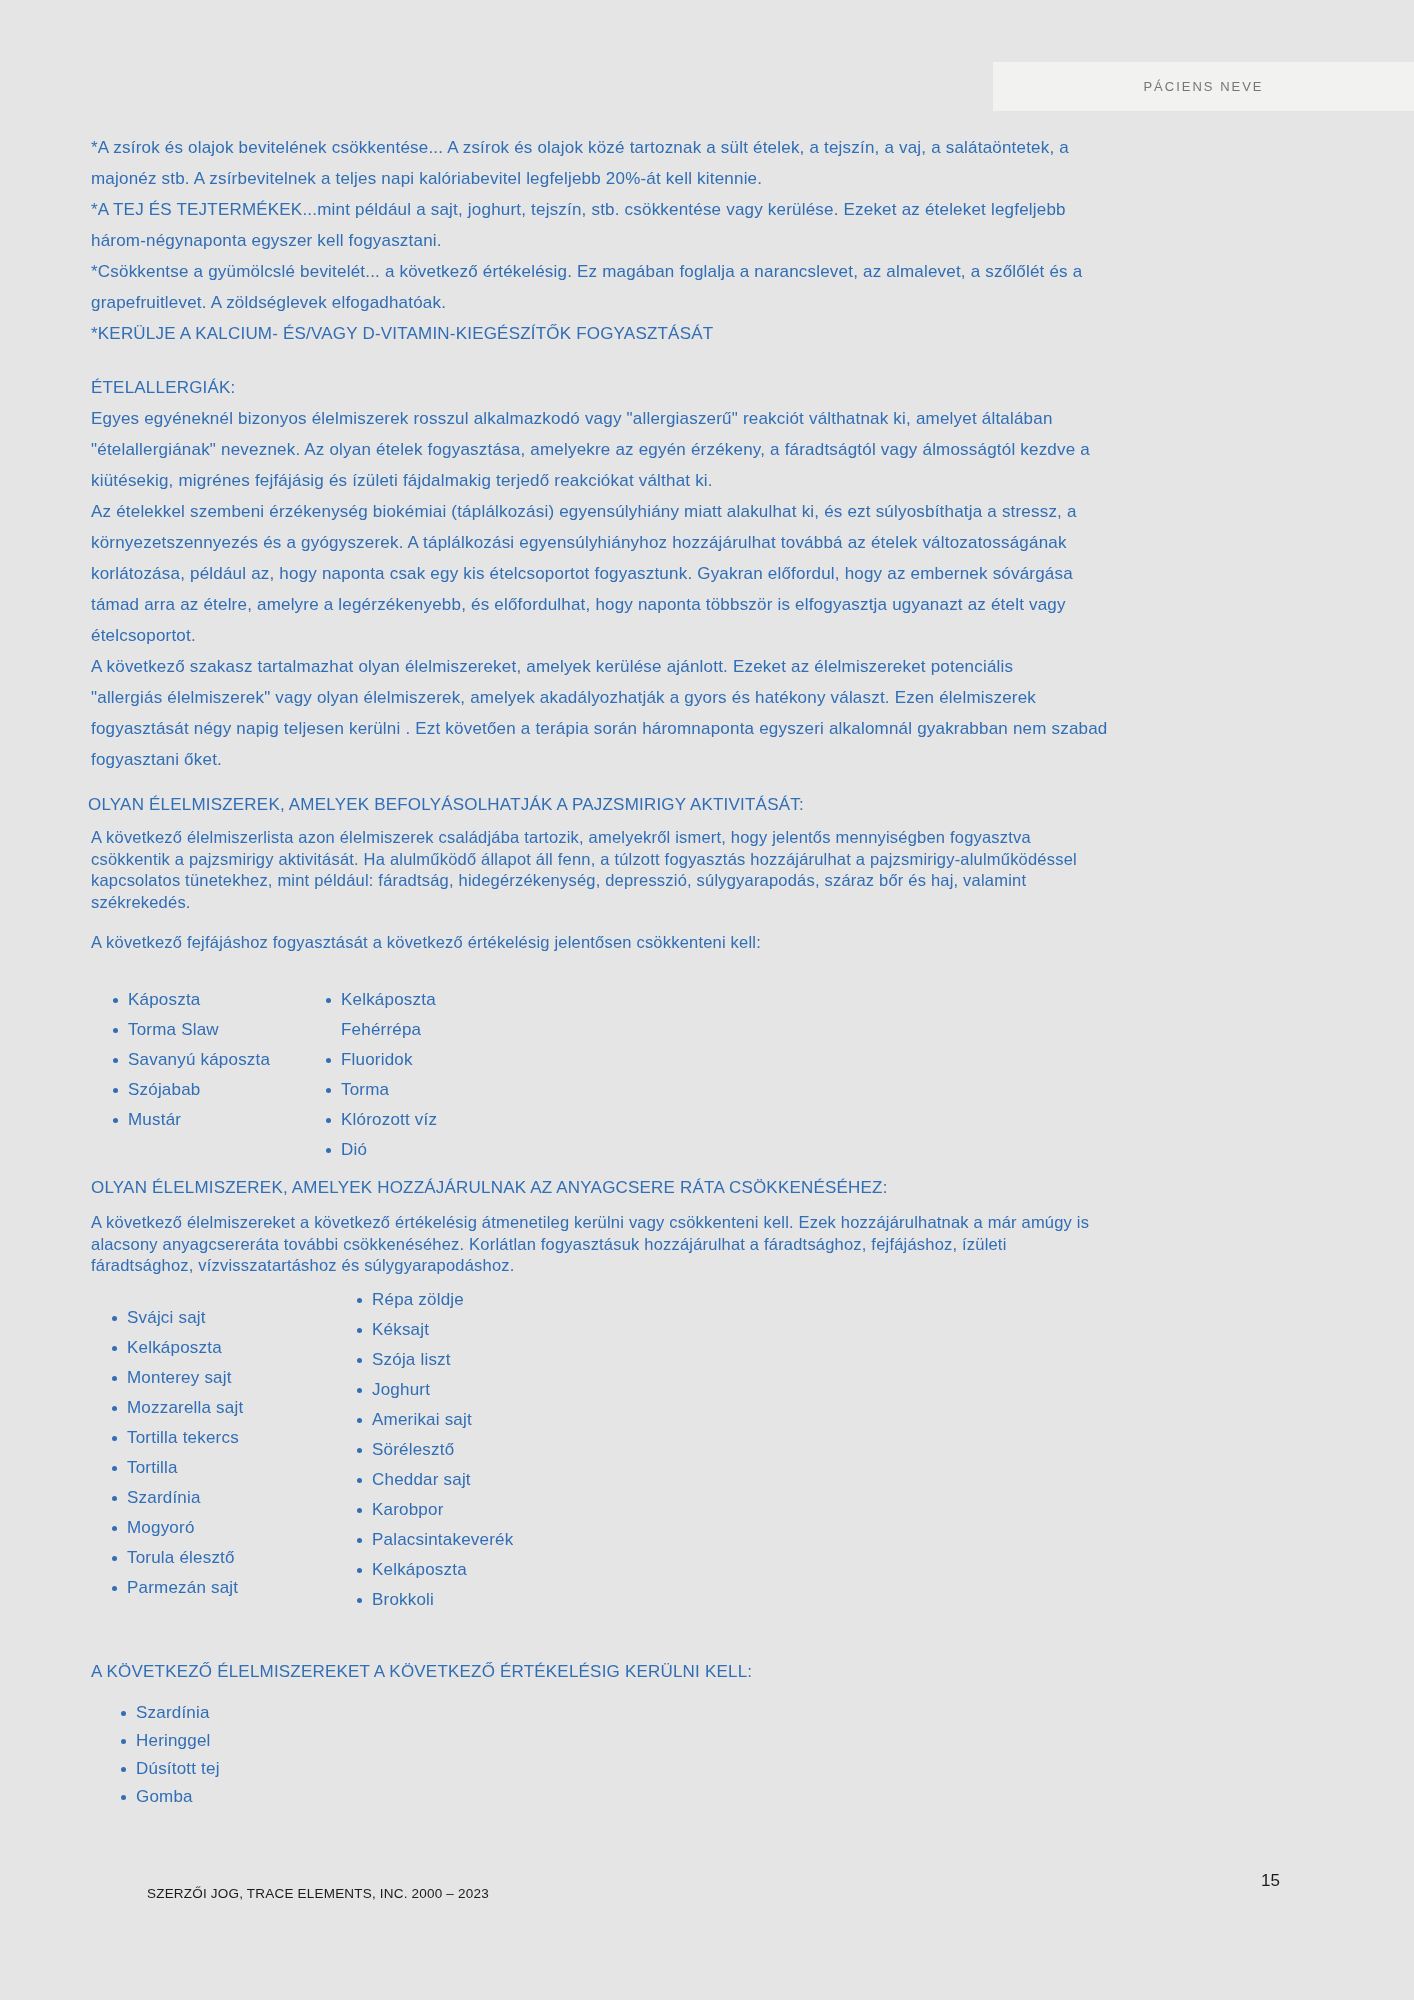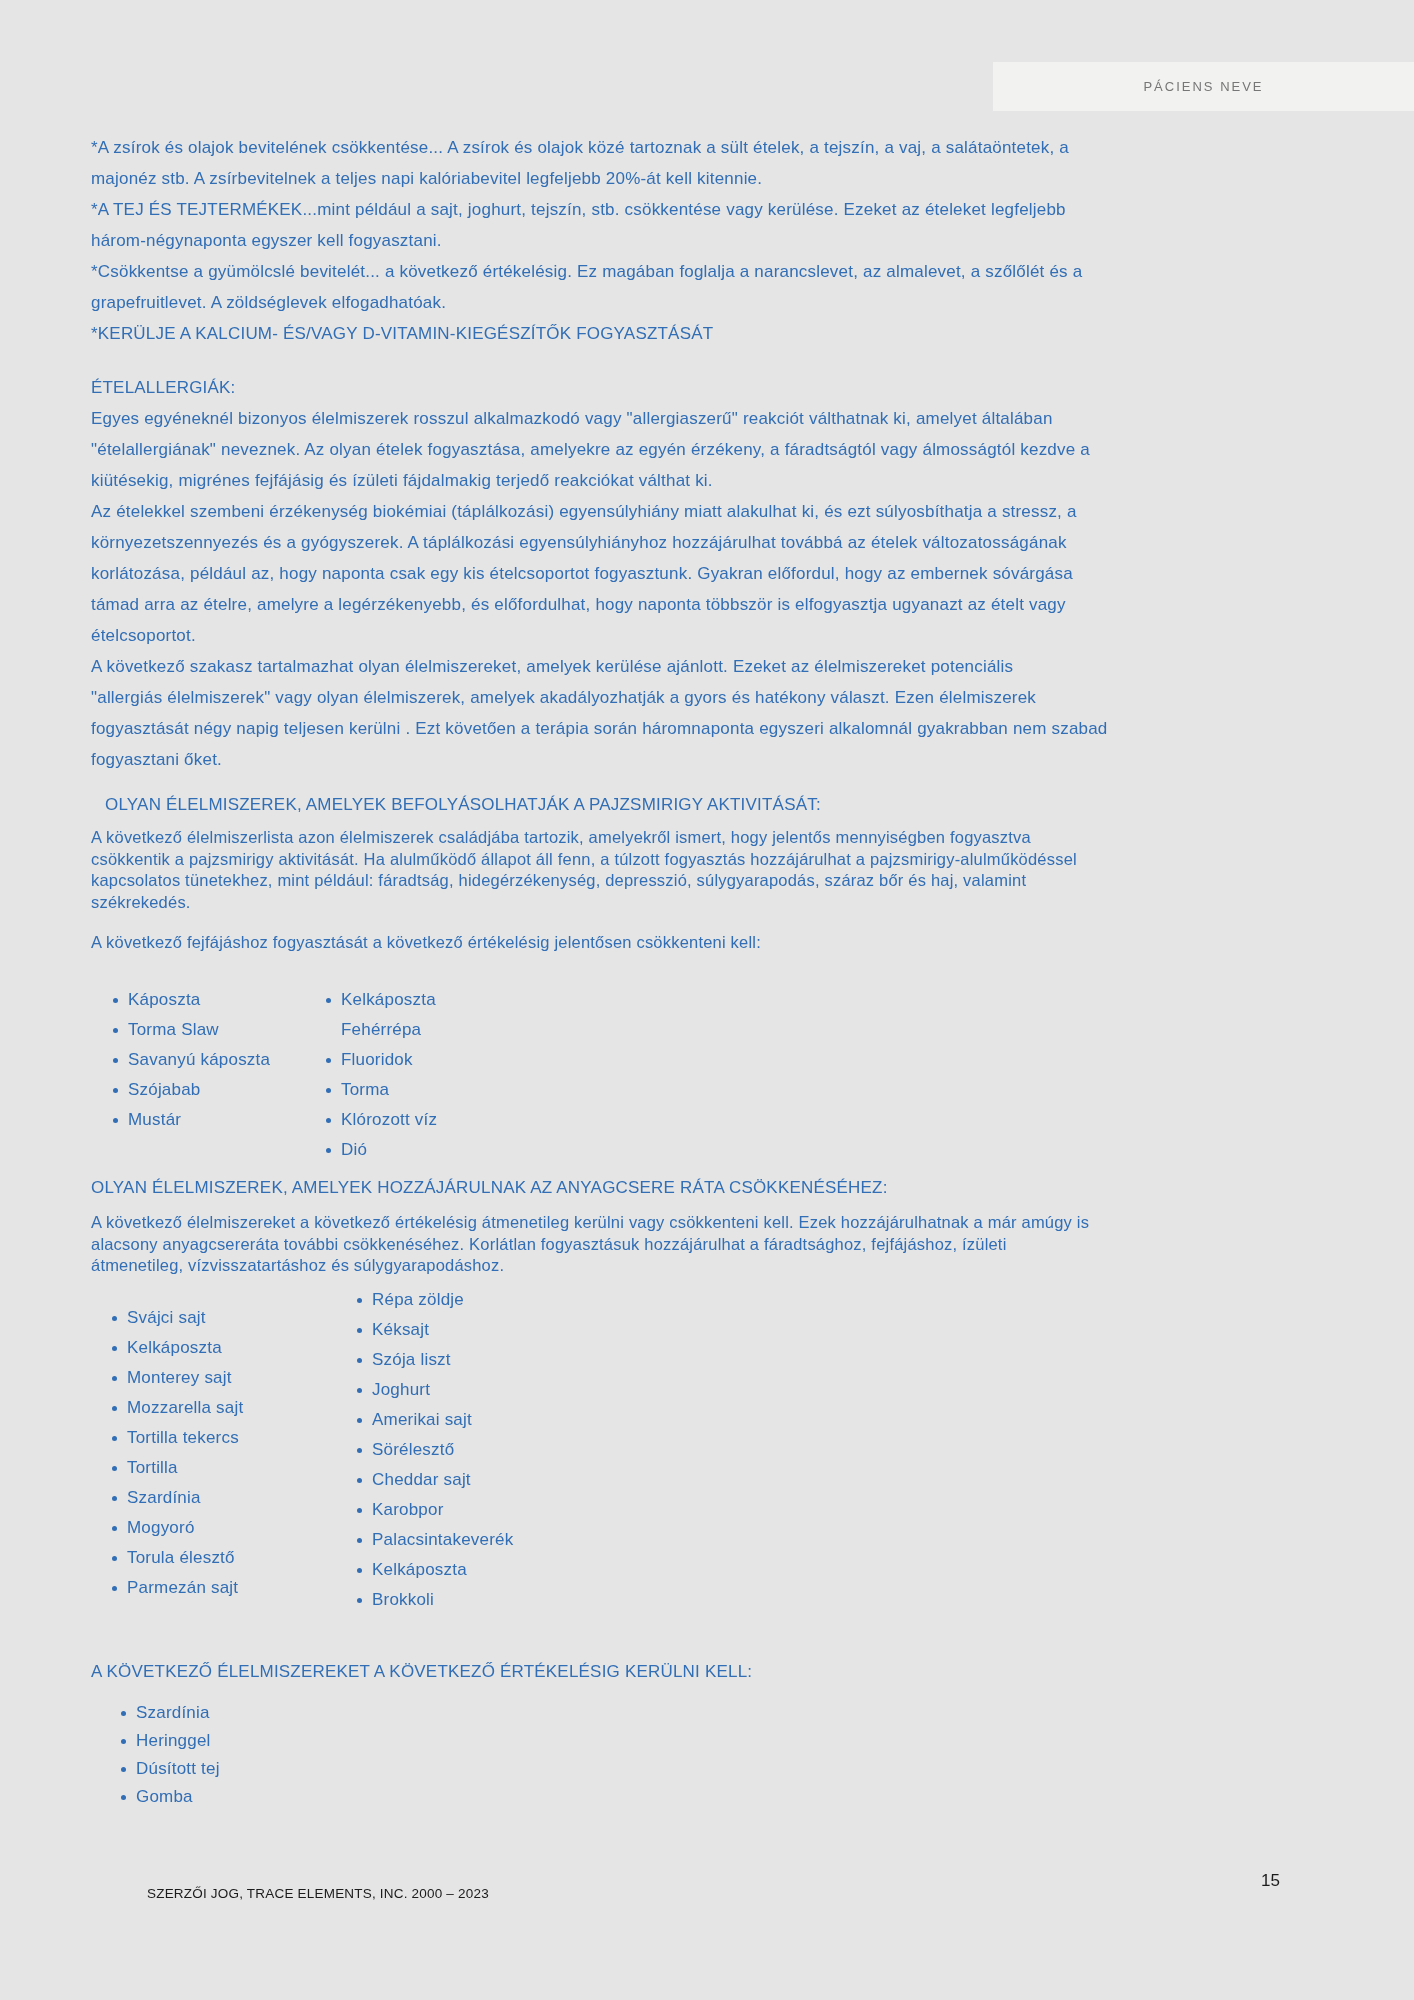--- a/index.html
+++ b/index.html
@@ -45,21 +45,21 @@
     white-space: nowrap;
   }
   .page-num {
     position: absolute; left: 1261px; top: 1871px;
     font-size: 17px;
     color: var(--footer-ink, #1c1c1c);
   }
   
   .intro-block   { left: 91px; top: 132px; }
   .allergy-block { left: 91px; top: 372px; }
-  .thyroid-heading   { left: 105px; top: 789px; }
+  .thyroid-heading   { left: 88px; top: 789px; }
   .thyroid-paragraph { left: 91px; top: 827px; }
   .thyroid-instruction { left: 91px; top: 932px; }
   .list1-col1 { left: 113px; top: 985px; }
   .list1-col2 { left: 326px; top: 985px; }
   .metabolic-heading   { left: 91px; top: 1172px; }
   .metabolic-paragraph { left: 91px; top: 1212px; }
   .list2-col1 { left: 112px; top: 1303px; }
   .list2-col2 { left: 357px; top: 1285px; }
   .avoid-heading { left: 91px; top: 1656px; }
   .list3 { left: 121px; top: 1699px; }
@@ -162,21 +162,21 @@
       <span class="dot"></span>
       <span class="item-label">Dió</span>
     </div>
     </div>
 
   <div class="abs metabolic-heading heading">OLYAN ÉLELMISZEREK, AMELYEK HOZZÁJÁRULNAK AZ ANYAGCSERE RÁTA CSÖKKENÉSÉHEZ:</div>
   <div class="abs metabolic-paragraph tight">
 
   <div class="line">A következő élelmiszereket a következő értékelésig átmenetileg kerülni vagy csökkenteni kell. Ezek hozzájárulhatnak a már amúgy is</div>
       <div class="line">alacsony anyagcsereráta további csökkenéséhez. Korlátlan fogyasztásuk hozzájárulhat a fáradtsághoz, fejfájáshoz, ízületi</div>
-      <div class="line">átmenetileg, vízvisszatartáshoz és súlygyarapodáshoz.</div>
+      <div class="line">fáradtsághoz, vízvisszatartáshoz és súlygyarapodáshoz.</div>
     </div>
 
   <div class="abs list2-col1 list">
 
   <div class="row">
       <span class="dot"></span>
       <span class="item-label">Svájci sajt</span>
     </div>
       <div class="row">
       <span class="dot"></span>

